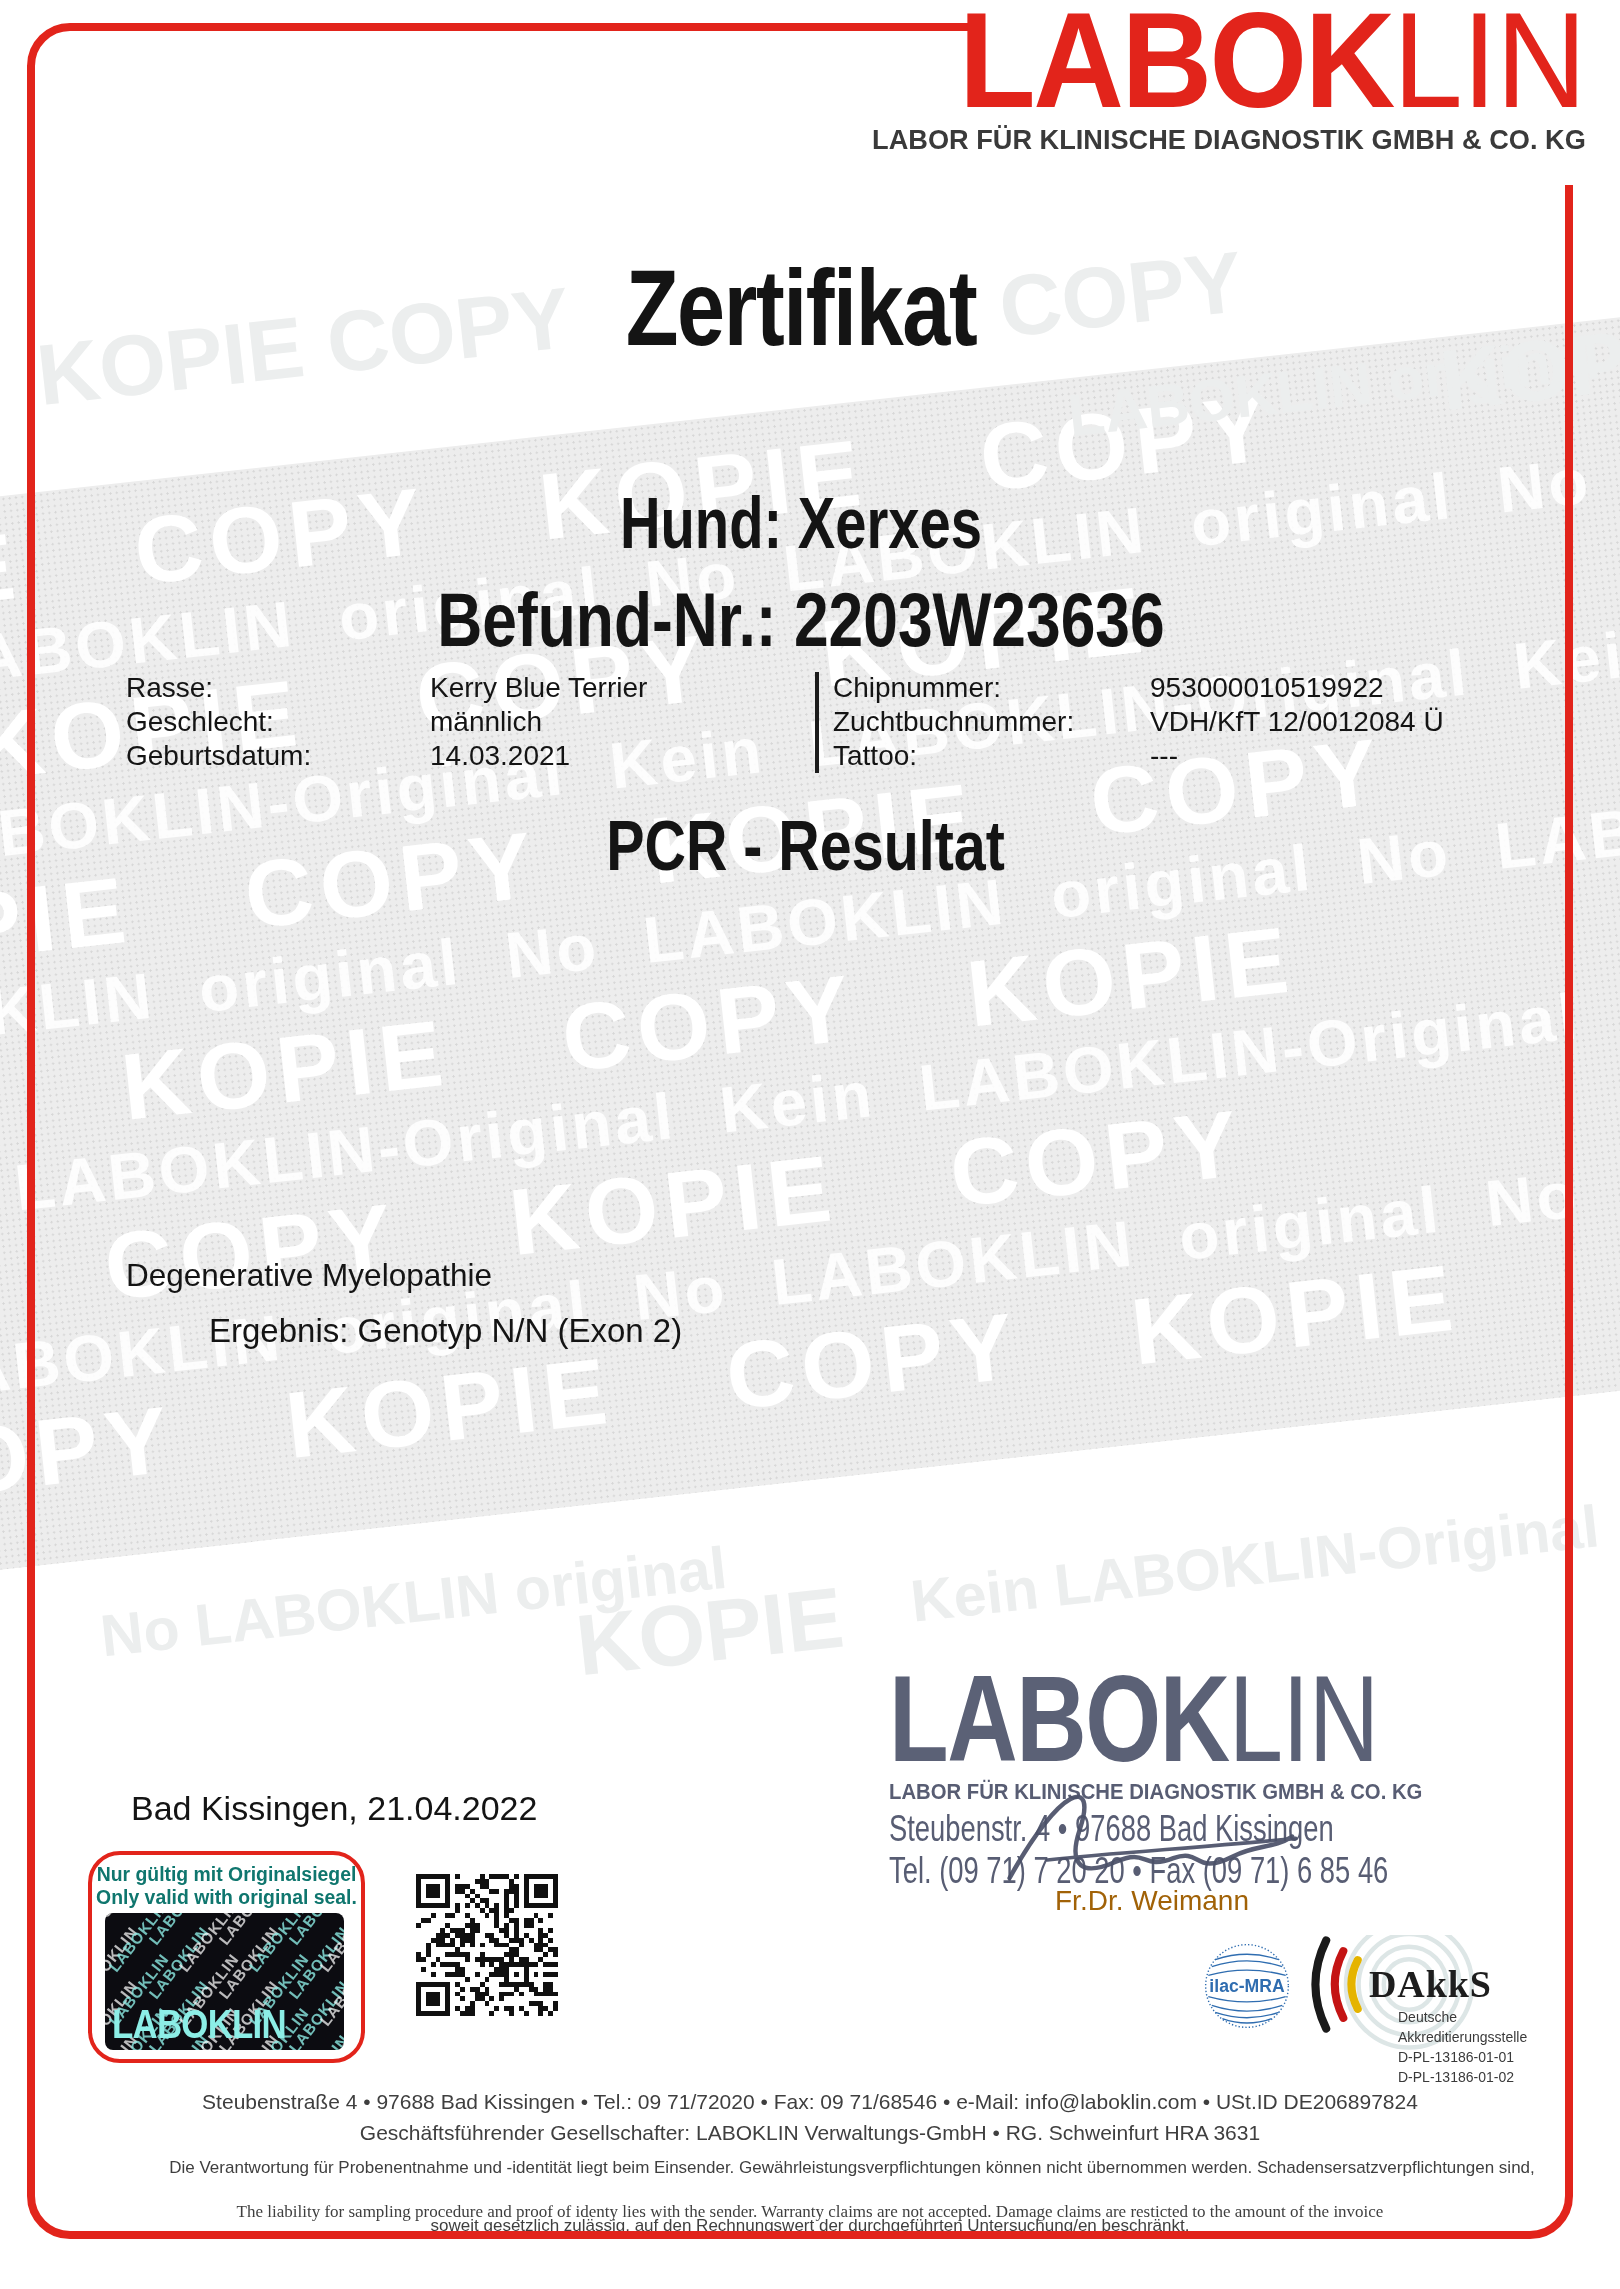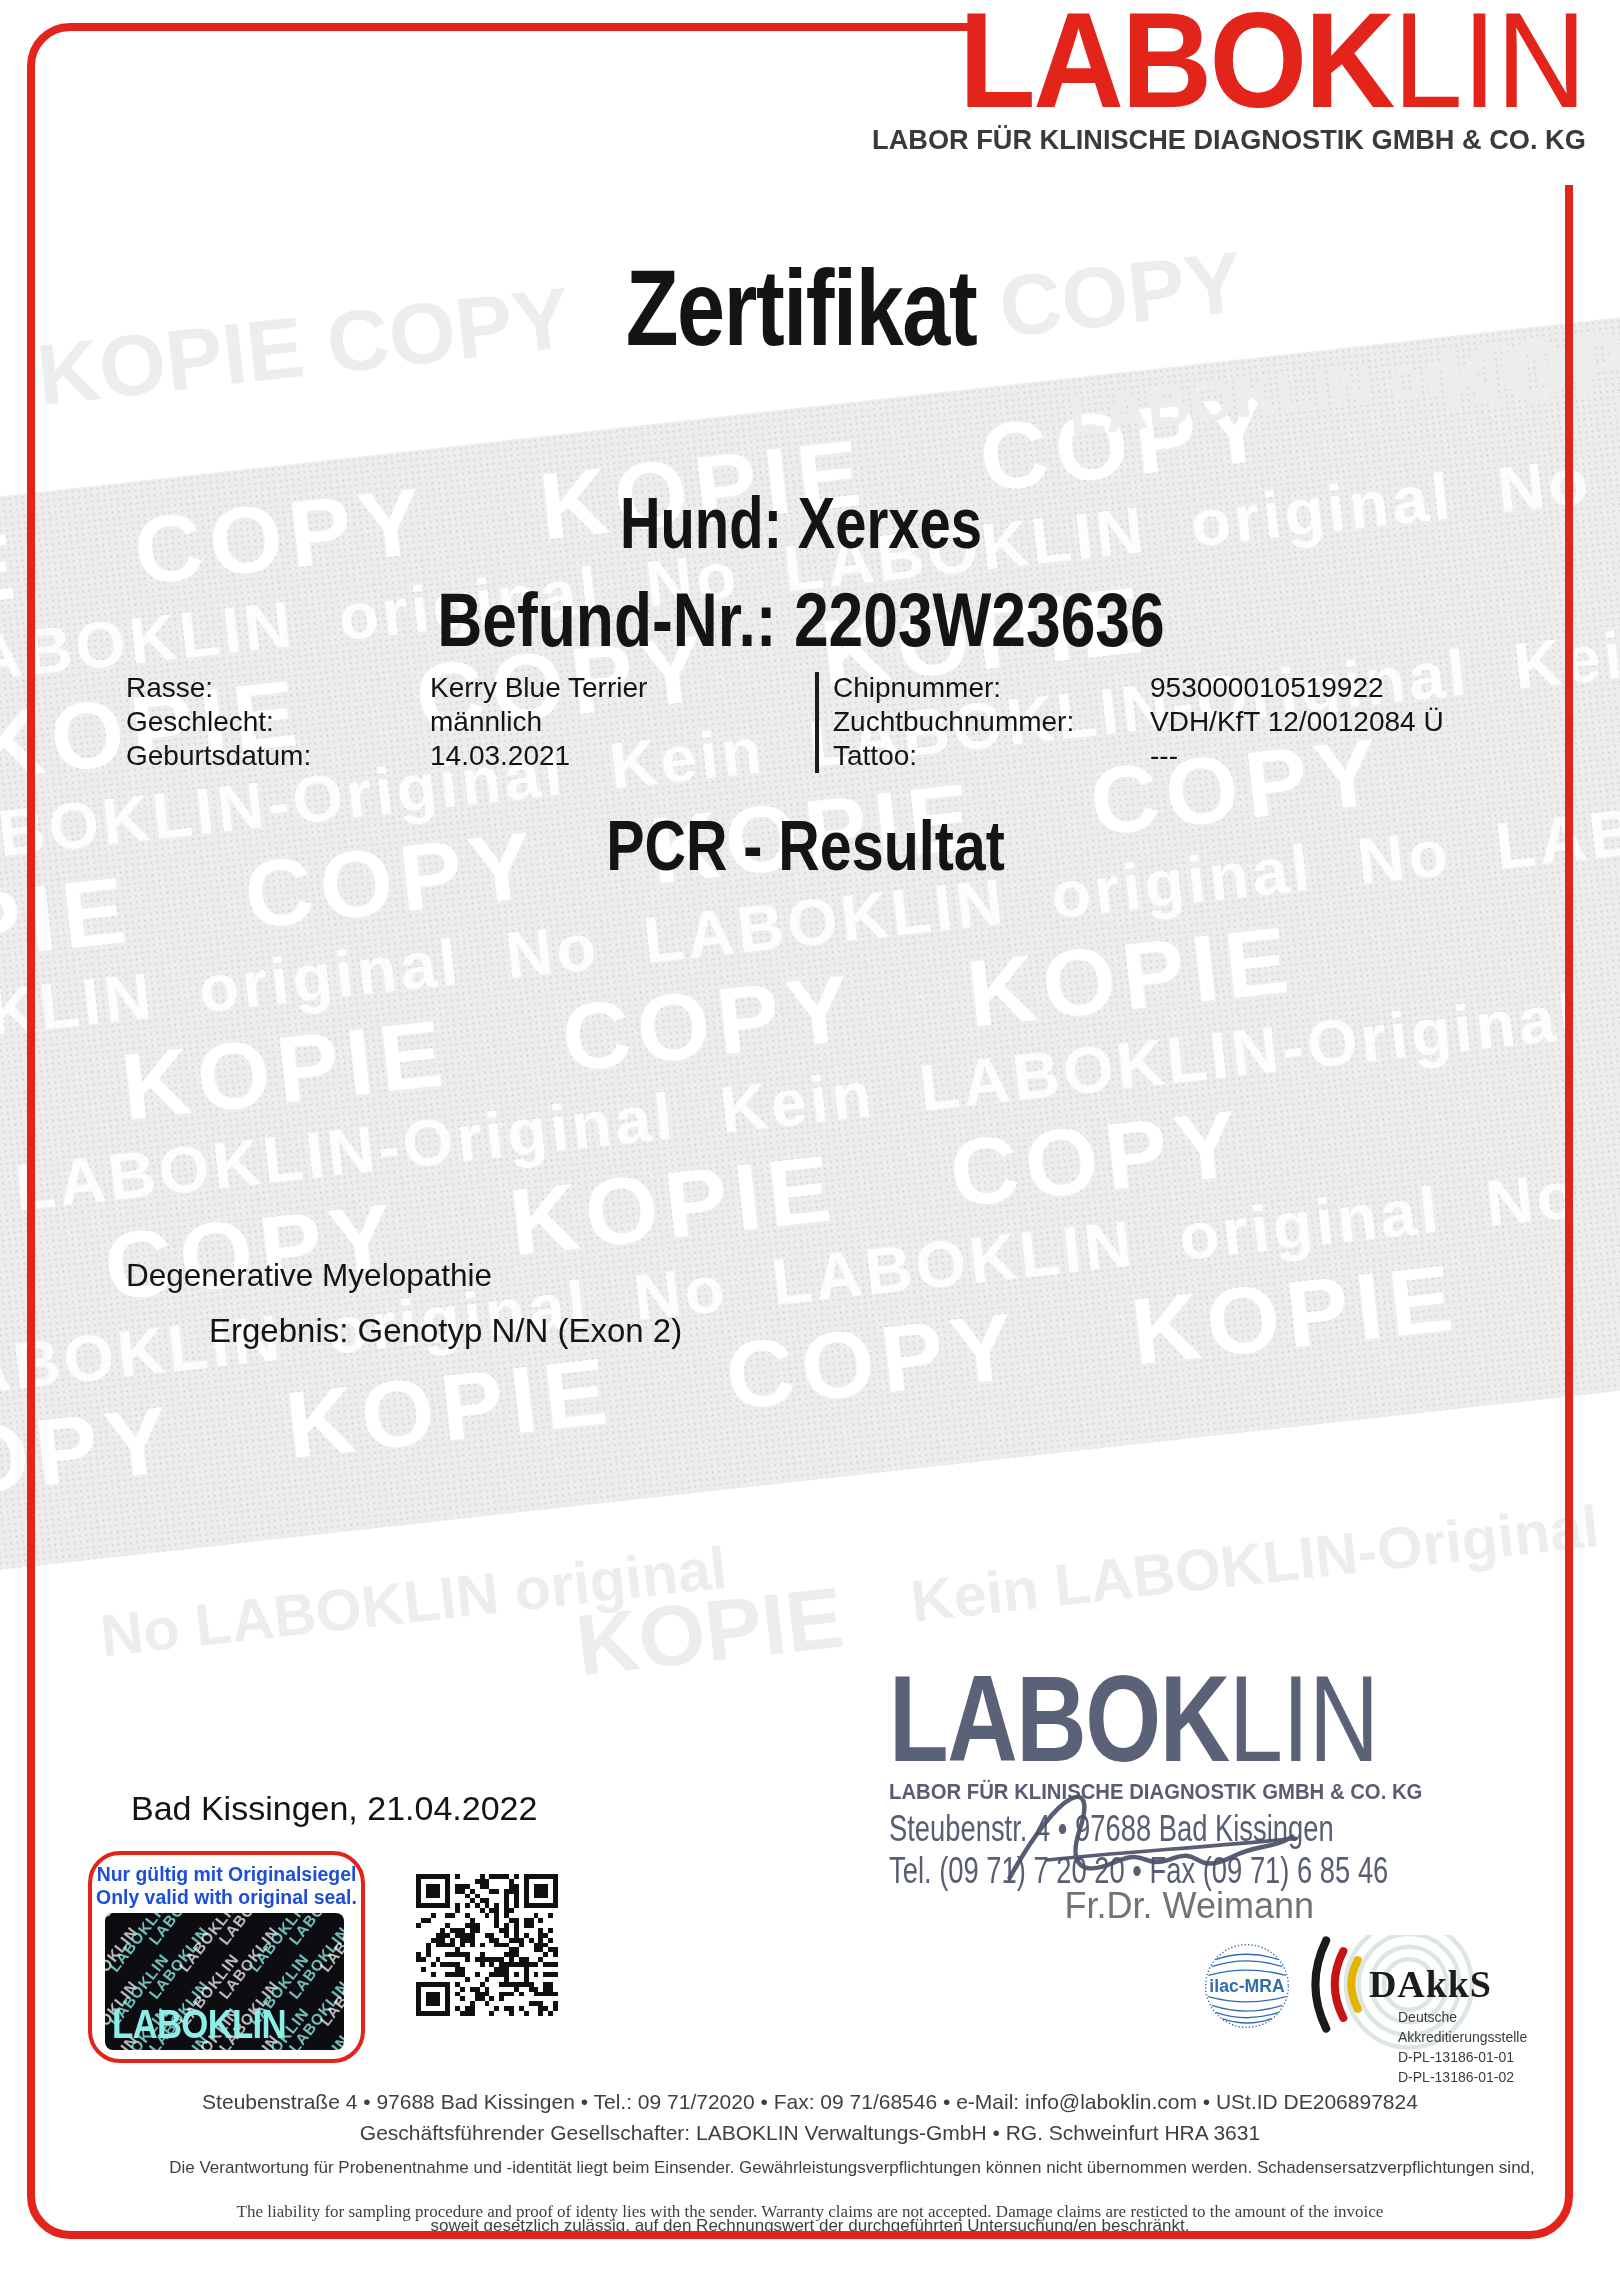--- a/index.html
+++ b/index.html
@@ -54,21 +54,21 @@
   
   .test-name{position:absolute;left:126px;top:1257px;font-size:31.5px;font-weight:normal;z-index:2;}
   .test-outcome{position:absolute;left:209px;top:1312px;font-size:33px;z-index:2;}
 
   
   .place-date{position:absolute;left:131px;top:1789px;font-size:34px;z-index:2;}
 
   
   .seal-box{position:absolute;left:88px;top:1851px;width:277px;height:212px;z-index:2;
             border:4.5px solid var(--red);border-radius:32px;box-sizing:border-box;text-align:center;}
-  .seal-line{font-size:19.4px;font-weight:bold;color:#1d4ed8;line-height:22.5px;}
+  .seal-line{font-size:19.4px;font-weight:bold;color:#0f766e;line-height:22.5px;}
   .seal-line.first{margin-top:8px;}
   .holo{position:absolute;left:12.6px;top:58px;width:239px;height:137px;background:#0c0c11;
         border-radius:8px;overflow:hidden;}
   .holo-word{position:absolute;font-weight:bold;font-size:15.3px;letter-spacing:0.9px;
              color:rgba(255,255,255,.72);transform:rotate(-52deg);white-space:nowrap;}
   .holo-word.alt{color:rgba(140,235,228,.8);}
   .holo-big{position:absolute;left:7.2px;bottom:1.8px;font-size:41px;font-weight:bold;color:var(--cyan);
             letter-spacing:-0.9px;transform:scaleX(.85);transform-origin:0 100%;white-space:nowrap;}
 
   
@@ -77,22 +77,22 @@
   
   .stamp{position:absolute;left:889px;top:1672px;width:576px;z-index:2;color:var(--ink);}
   .stamp-name{font-size:122px;line-height:94px;font-weight:bold;letter-spacing:-1.8px;
               transform:scaleX(.8);transform-origin:0 50%;opacity:.9;white-space:nowrap;}
   .stamp-name .logo-light{font-weight:400;}
   .stamp-sub{margin-top:12.6px;font-size:21.6px;font-weight:bold;transform:scaleX(.94);
              transform-origin:0 50%;opacity:.92;white-space:nowrap;}
   .stamp-addr{margin-top:3.6px;font-size:36px;transform:scaleX(.76);transform-origin:0 50%;
               opacity:.92;white-space:nowrap;}
   .stamp-phone{font-size:36px;transform:scaleX(.76);transform-origin:0 50%;opacity:.92;white-space:nowrap;}
-  .signer{position:absolute;left:990px;top:1885px;width:324px;text-align:right;
-          font-size:36px;color:#737373;z-index:2;}
+  .signer{position:absolute;left:990px;top:1885px;width:324px;text-align:center;
+          font-size:28px;color:#a16207;z-index:2;}
   .signature{position:absolute;left:997px;top:1770px;width:306px;height:135px;z-index:2;opacity:.92;}
 
   
   .ilac{position:absolute;left:1203px;top:1942px;width:88px;height:88px;z-index:2;}
   .dakks{position:absolute;left:1301px;top:1935px;width:288px;height:144px;z-index:2;}
   .dakks-svg{position:absolute;left:0;top:0;width:288px;height:144px;}
   .dakks-label{position:absolute;left:68px;top:27px;font-family:"Liberation Serif",serif;
                font-weight:bold;font-size:38px;color:#1d1d1d;letter-spacing:0.9px;}
   .dakks-lines{position:absolute;left:97px;top:72px;font-size:14px;line-height:20px;color:#3a3a3a;}
 

